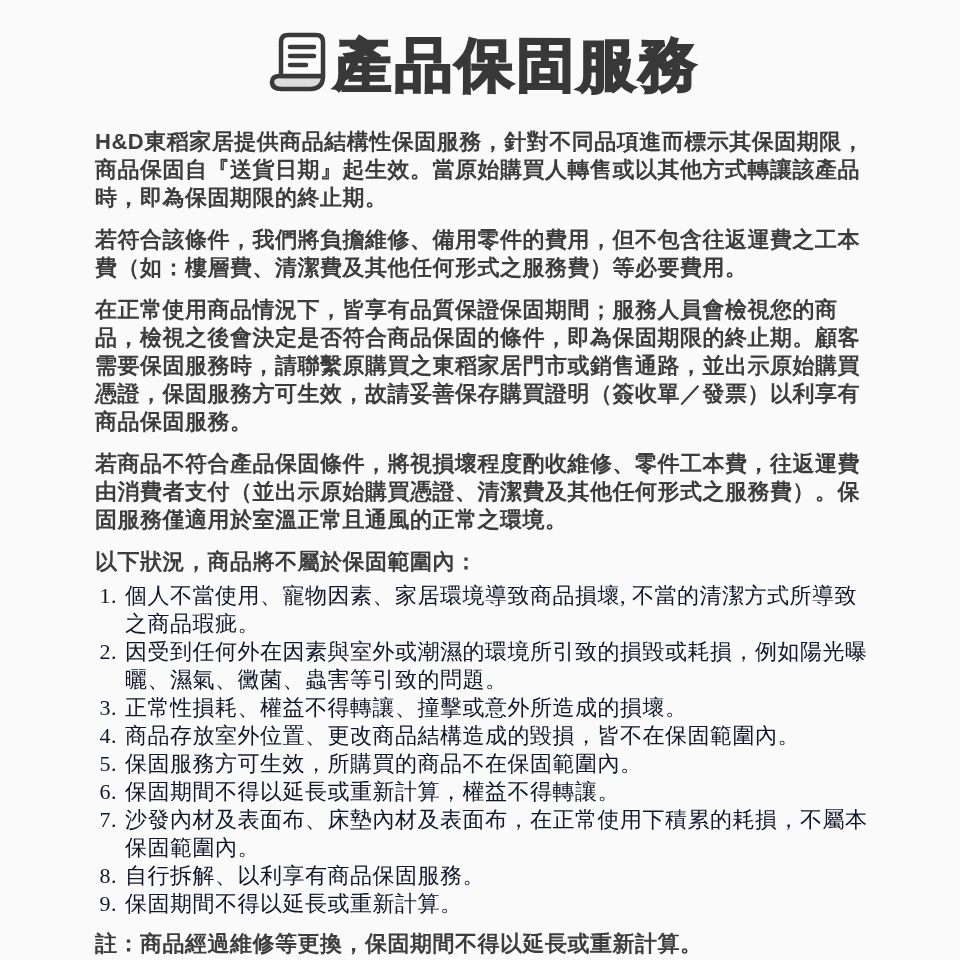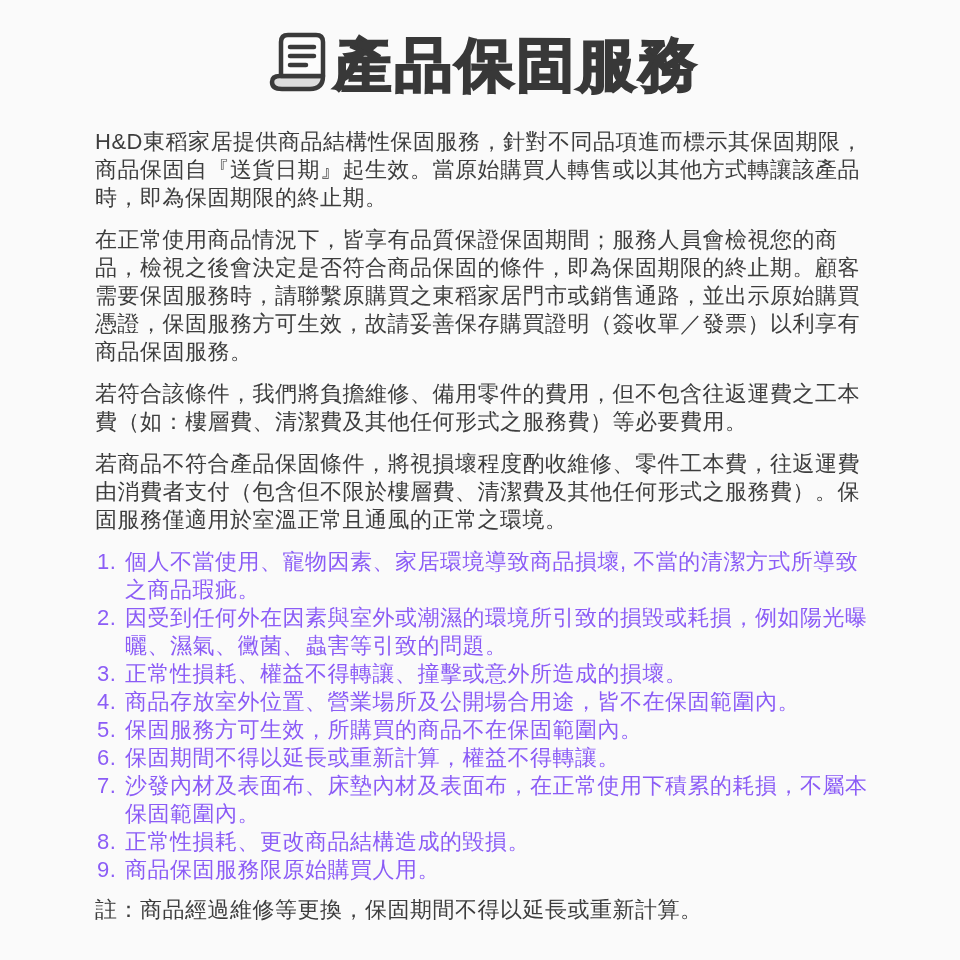--- a/index.html
+++ b/index.html
@@ -45,31 +45,33 @@
     color: #383838;
     -webkit-text-stroke: 2.2px #383838;
   }
   
   .body-text {
     font-size: 22px;
     line-height: 28px;
     letter-spacing: 0.5px;
     margin: 0 0 14px 0;
     color: #3d3d3d;
+    font-weight: bold;
   }
   .intro-line {
     margin-bottom: 6px;
   }
   ol.exclusions {
     margin: 0 0 12px 0;
     padding: 0 0 0 28px;
     font-size: 22px;
     line-height: 28px;
     letter-spacing: 0.5px;
-    color: #8b5cf6;
+    color: #0f172a;
+    font-family: Liberation Serif, serif;
   }
   ol.exclusions li {
     margin: 0;
     padding-left: 2px;
   }
   .note-line {
     margin: 4px 0 0 0;
   }
 </style>
 </head>
@@ -88,34 +90,35 @@
         <line x1="22" y1="16" x2="46" y2="16" stroke="#3a3a3a" stroke-width="4.5" stroke-linecap="round"></line>
         <line x1="22" y1="25" x2="46" y2="25" stroke="#3a3a3a" stroke-width="4.5" stroke-linecap="round"></line>
         <line x1="22" y1="34" x2="38" y2="34" stroke="#3a3a3a" stroke-width="4.5" stroke-linecap="round"></line>
       </svg>
     </span>
     <h1>產品保固服務</h1>
   </div>
 
   <p class="body-text">H&amp;D東稻家居提供商品結構性保固服務，針對不同品項進而標示其保固期限，商品保固自『送貨日期』起生效。當原始購買人轉售或以其他方式轉讓該產品時，即為保固期限的終止期。</p>
 
+  <p class="body-text">若符合該條件，我們將負擔維修、備用零件的費用，但不包含往返運費之工本費（如：樓層費、清潔費及其他任何形式之服務費）等必要費用。</p>
+
   <p class="body-text">在正常使用商品情況下，皆享有品質保證保固期間；服務人員會檢視您的商品，檢視之後會決定是否符合商品保固的條件，即為保固期限的終止期。顧客需要保固服務時，請聯繫原購買之東稻家居門市或銷售通路，並出示原始購買憑證，保固服務方可生效，故請妥善保存購買證明（簽收單／發票）以利享有商品保固服務。</p>
 
-  <p class="body-text">若符合該條件，我們將負擔維修、備用零件的費用，但不包含往返運費之工本費（如：樓層費、清潔費及其他任何形式之服務費）等必要費用。</p>
+  <p class="body-text">若商品不符合產品保固條件，將視損壞程度酌收維修、零件工本費，往返運費由消費者支付（並出示原始購買憑證、清潔費及其他任何形式之服務費）。保固服務僅適用於室溫正常且通風的正常之環境。</p>
 
-  <p class="body-text">若商品不符合產品保固條件，將視損壞程度酌收維修、零件工本費，往返運費由消費者支付（包含但不限於樓層費、清潔費及其他任何形式之服務費）。保固服務僅適用於室溫正常且通風的正常之環境。</p>
-
+  <p class="body-text intro-line">以下狀況，商品將不屬於保固範圍內：</p>
 
   <ol class="exclusions">
     <li>個人不當使用、寵物因素、家居環境導致商品損壞, 不當的清潔方式所導致之商品瑕疵。</li>
     <li>因受到任何外在因素與室外或潮濕的環境所引致的損毀或耗損，例如陽光曝曬、濕氣、黴菌、蟲害等引致的問題。</li>
     <li>正常性損耗、權益不得轉讓、撞擊或意外所造成的損壞。</li>
-    <li>商品存放室外位置、營業場所及公開場合用途，皆不在保固範圍內。</li>
+    <li>商品存放室外位置、更改商品結構造成的毀損，皆不在保固範圍內。</li>
     <li>保固服務方可生效，所購買的商品不在保固範圍內。</li>
     <li>保固期間不得以延長或重新計算，權益不得轉讓。</li>
     <li>沙發內材及表面布、床墊內材及表面布，在正常使用下積累的耗損，不屬本保固範圍內。</li>
-    <li>正常性損耗、更改商品結構造成的毀損。</li>
-    <li>商品保固服務限原始購買人用。</li>
+    <li>自行拆解、以利享有商品保固服務。</li>
+    <li>保固期間不得以延長或重新計算。</li>
   </ol>
 
   <p class="body-text note-line">註：商品經過維修等更換，保固期間不得以延長或重新計算。</p>
 
 </div>
 
 </body></html>

